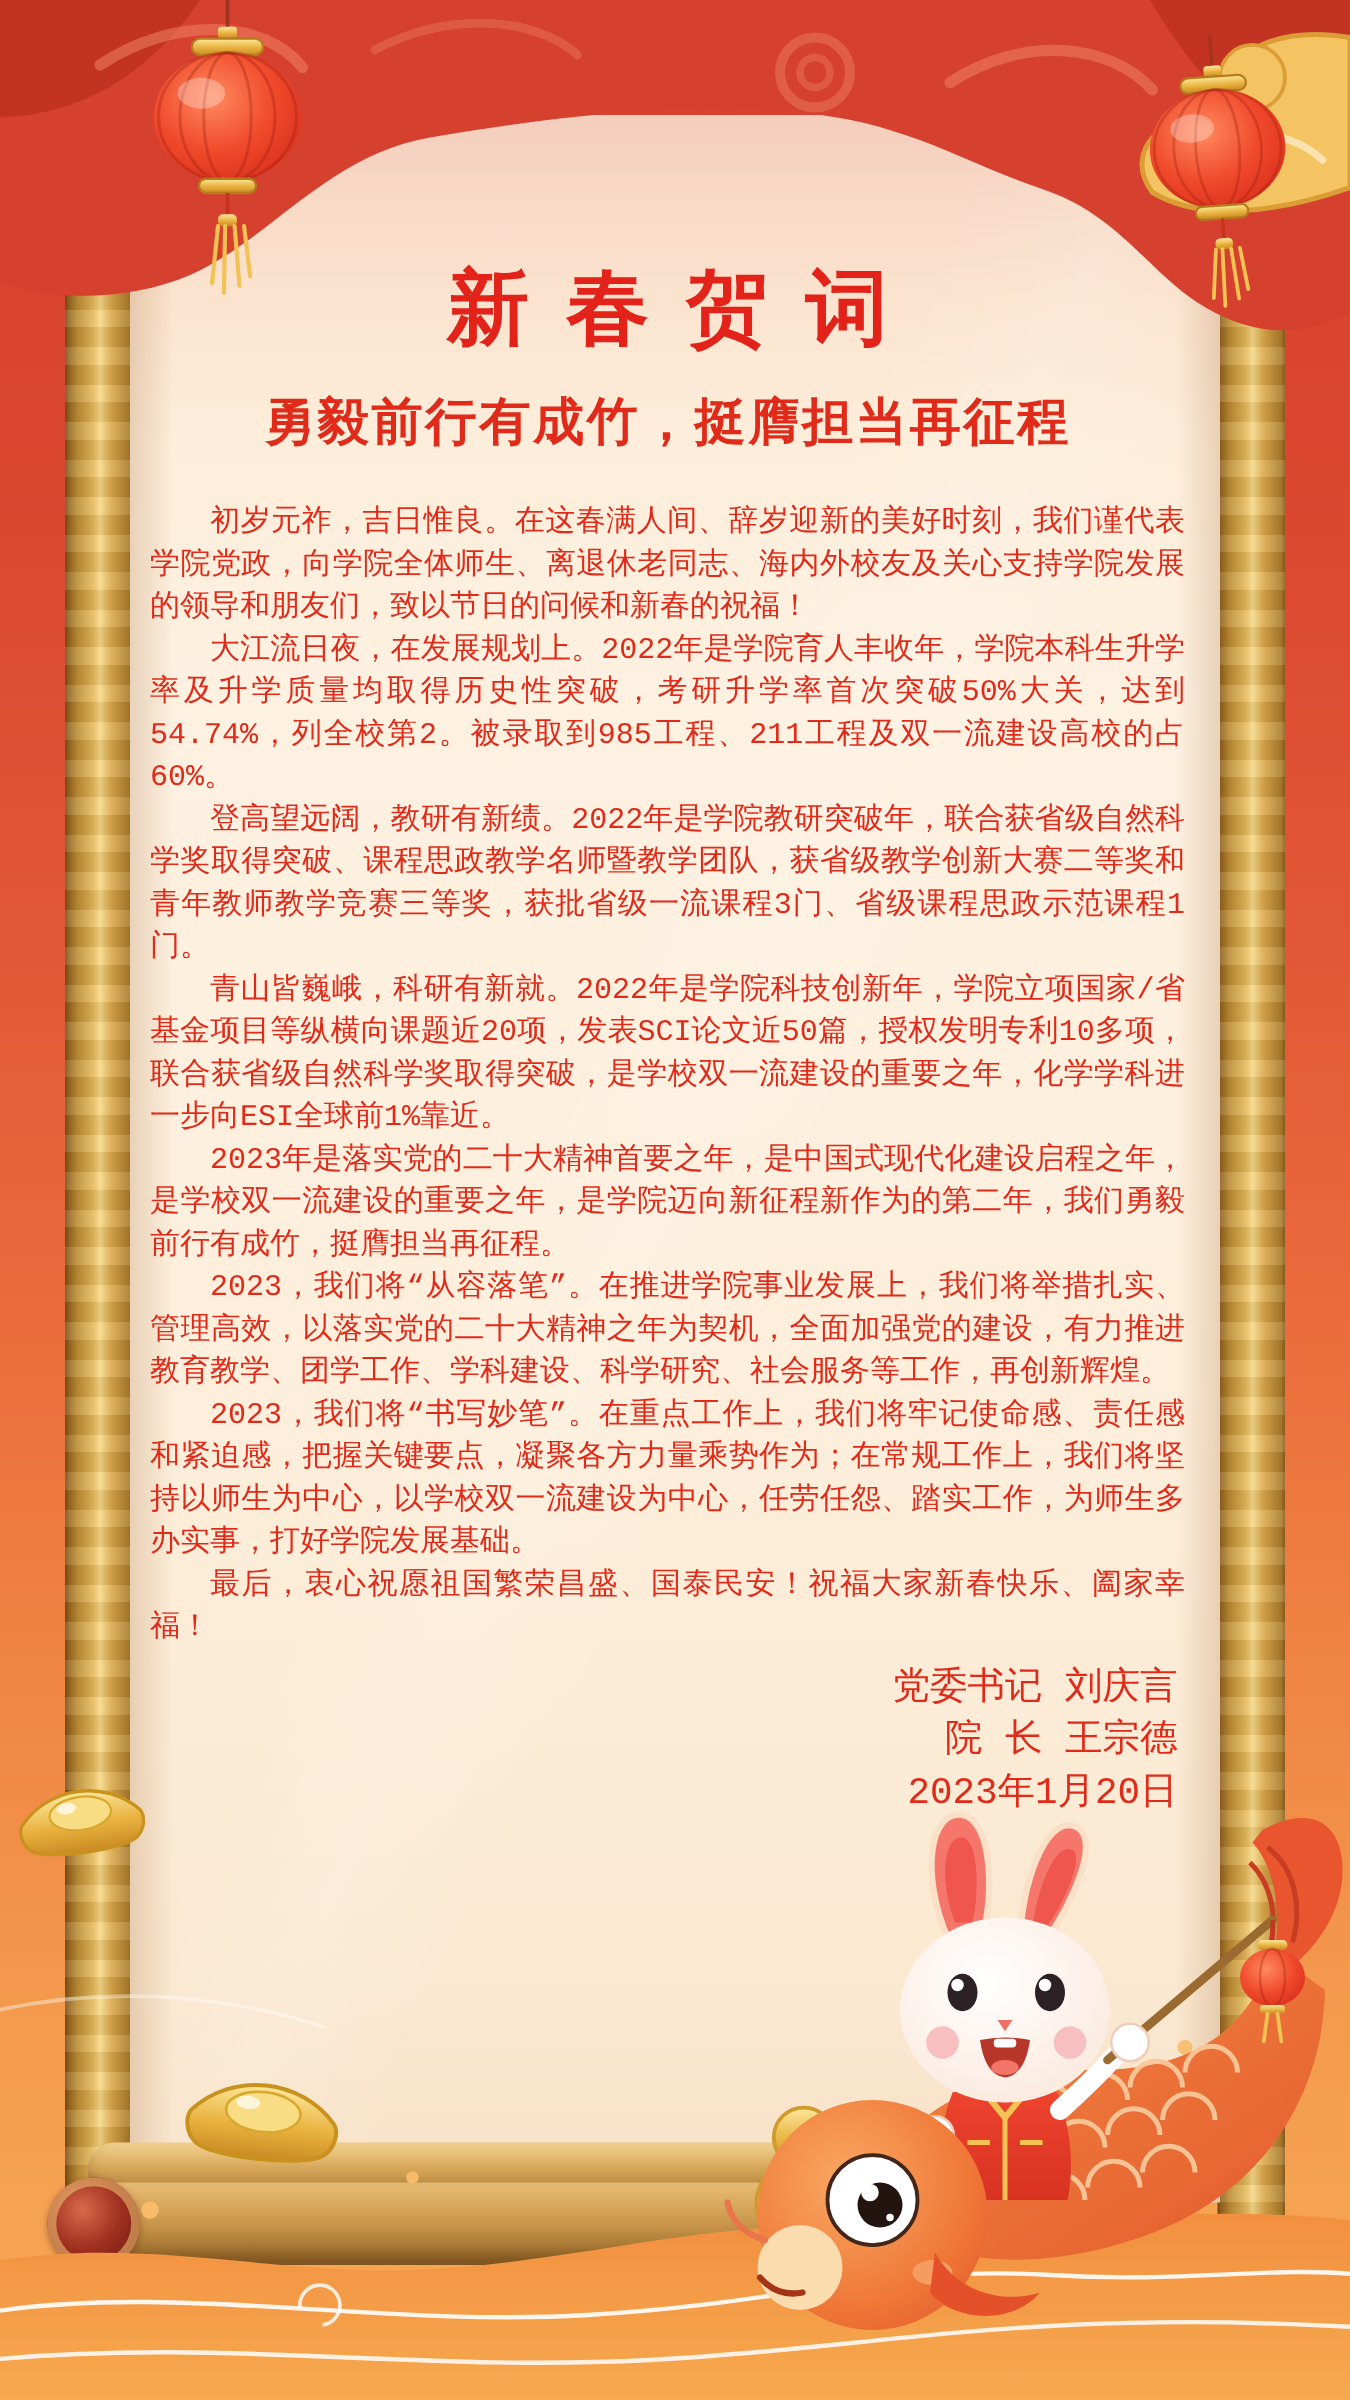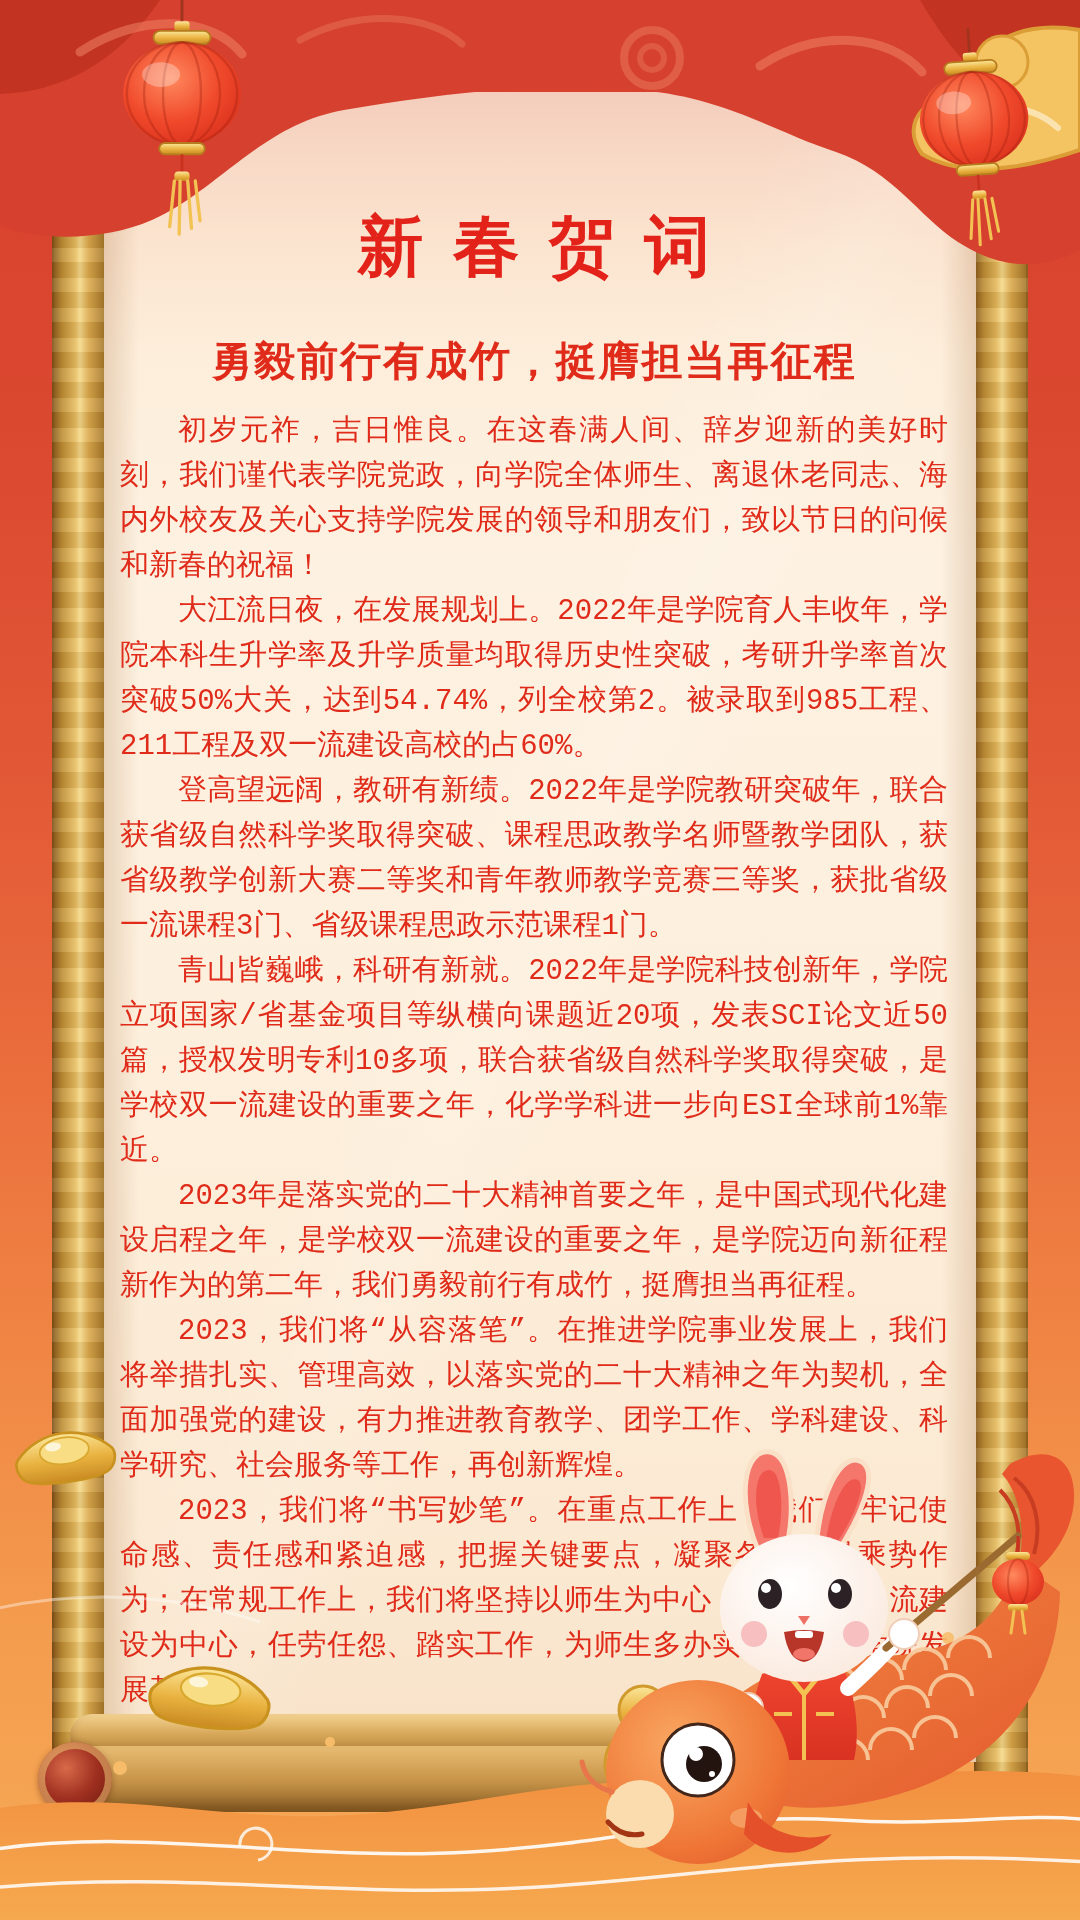--- a/index.html
+++ b/index.html
@@ -30,22 +30,22 @@
     content:'';position:absolute;inset:0;
     background:linear-gradient(90deg,rgba(150,90,35,.20) 0%,rgba(150,90,35,0) 4%,rgba(150,90,35,0) 96%,rgba(150,90,35,.20) 100%);
   }
   .paper::after{
     content:'';position:absolute;inset:0;opacity:.45;
     background:linear-gradient(115deg,transparent 42%,rgba(255,255,255,.28) 50%,transparent 58%);
   }
   
   .content{position:absolute;left:120px;right:132px;top:92px;z-index:3;color:#e02b1a;font-family:Liberation Mono, monospace;}
   .title{margin-top:110px;text-align:center;font-size:66px;font-weight:700;letter-spacing:.45em;text-indent:.45em;color:#e3231a;}
-  .subtitle{margin-top:42px;text-align:center;font-size:41px;font-weight:700;letter-spacing:.05em;}
-  .body{margin-top:20px;font-size:29px;line-height:45px;text-align:justify;}
+  .subtitle{margin-top:18px;text-align:center;font-size:41px;font-weight:700;letter-spacing:.05em;}
+  .body{margin-top:37px;font-size:24px;line-height:34px;text-align:justify;}
   .body p{margin:0;text-indent:2em;}
   .signature{margin-top:10px;text-align:right;font-size:30px;line-height:42px;padding-right:6px;}
   
   .roll-back{
     position:absolute;left:70px;top:1714px;width:650px;height:44px;border-radius:22px;z-index:4;
     background:linear-gradient(180deg,#f3d392,#d8a85a 45%,#a97a34);
     box-shadow:inset 0 -6px 10px rgba(110,70,20,.35);
   }
   .roll-front{
     position:absolute;left:58px;top:1746px;width:590px;height:66px;border-radius:33px;z-index:4;

